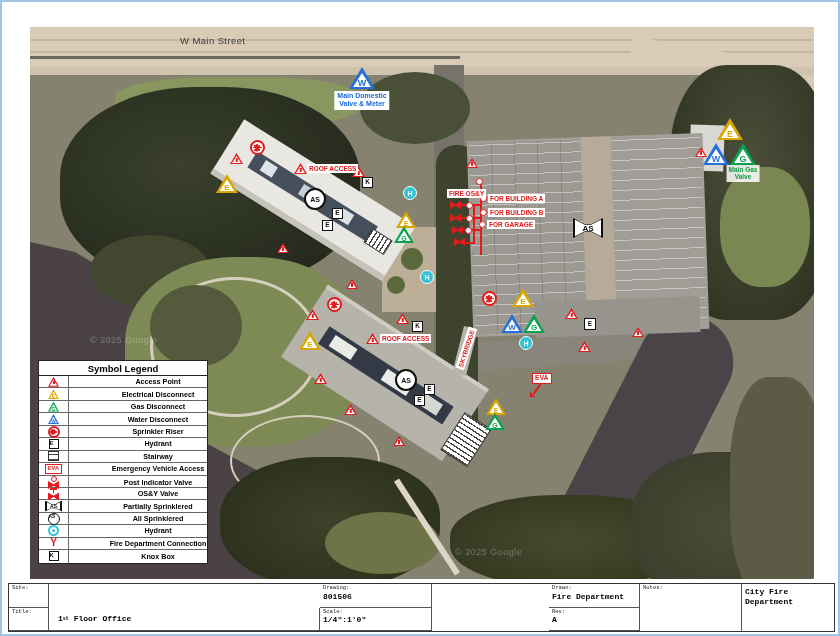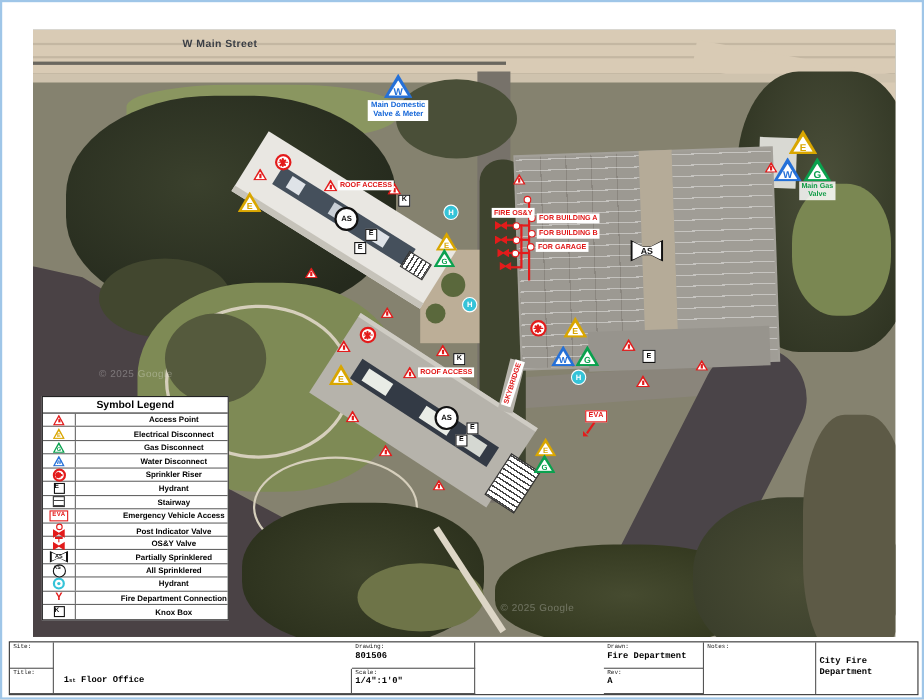--- a/index.html
+++ b/index.html
@@ -33,21 +33,21 @@
   .evabox{position:absolute;background:#fff;border:1.5px solid #e31b1b;color:#e31b1b;font-weight:700;font-size:6.5px;padding:1px 2px;z-index:7;letter-spacing:.3px;line-height:1;}
   .stair{position:absolute;border:1px solid #333;z-index:6;box-sizing:border-box;}
   .sth{background:repeating-linear-gradient(90deg,#444 0 1.3px,#fff 1.3px 4.2px);}
   .stv{background:repeating-linear-gradient(0deg,#444 0 1.3px,#fff 1.3px 4.6px);}
   .bowtie{position:absolute;width:11px;height:8px;background:#e31b1b;clip-path:polygon(0 0,50% 42%,100% 0,100% 100%,50% 58%,0 100%);z-index:6;}
   .pivc{position:absolute;width:7px;height:7px;border:1.6px solid #e31b1b;border-radius:50%;background:#fff;z-index:6;box-sizing:border-box;}
   .rline{position:absolute;background:#e31b1b;z-index:5;}
   .rlab{position:absolute;background:#fff;color:#e01919;font-weight:700;font-size:6.5px;padding:1px 2px;white-space:nowrap;z-index:7;line-height:1.1;}
   .blab{position:absolute;background:#fff;color:#1667d8;font-weight:700;font-size:7px;text-align:center;padding:1px 3px;line-height:1.2;z-index:7;transform:translateX(-50%);white-space:nowrap;}
   .glab{position:absolute;background:rgba(255,255,255,.85);color:#0f9b44;font-weight:700;font-size:6.5px;text-align:center;padding:1px 2px;line-height:1.15;z-index:7;transform:translateX(-50%);white-space:nowrap;}
-  .street{position:absolute;left:136px;top:8px;color:#3a3e45;font-weight:700;font-size:9.5px;letter-spacing:.4px;z-index:4;}
+  .street{position:absolute;left:150px;top:8px;color:#3a3e45;font-weight:400;font-size:9.5px;letter-spacing:.4px;z-index:4;}
   .wm{position:absolute;color:rgba(255,255,255,.28);font-size:9px;z-index:4;letter-spacing:.5px;}
   .evarrowline{position:absolute;width:2px;height:12px;background:#e31b1b;z-index:6;transform:rotate(35deg);}
   .evarrowhead{position:absolute;width:7px;height:7px;background:#e31b1b;z-index:6;clip-path:polygon(0 25%,0 100%,75% 100%);}
   
   .legend{position:absolute;left:8px;top:333px;width:170px;height:204px;background:#fff;border:1.5px solid #222;z-index:9;box-sizing:border-box;}
   .lgtitle{height:14px;border-bottom:1px solid #222;font-weight:700;font-size:9.5px;display:flex;align-items:center;justify-content:center;}
   .lgrow{display:grid;grid-template-columns:30px 1fr;height:12.45px;border-bottom:.8px solid #666;box-sizing:border-box;gap:40px;}
   .lgrow:last-child{border-bottom:none;}
   .lgicon{border-right:.8px solid #666;display:flex;align-items:center;justify-content:center;}
   .lglabel{display:flex;align-items:center;justify-content:center;font-weight:700;font-size:7.2px;white-space:nowrap;}
@@ -490,21 +490,21 @@
         <span class="tval">801506</span>
       </div>
     <div class="tc" style="grid-column:5;grid-row:1;">
         <span class="tlab">Drawn:</span>
         <span class="tval">Fire Department</span>
       </div>
     <div class="tc norb" style="grid-column:6;grid-row:1 / span 2;">
         <span class="tlab">Notes:</span>
       </div>
     <div class="tc norb norr" style="grid-column:7;grid-row:1 / span 2;">
-        <span class="tval" style="padding-top:12px;">City Fire Department</span>
+        <span class="tval" style="padding-top:2px;">City Fire Department</span>
       </div>
     <div class="tc" style="grid-column:1;grid-row:2;">
         <span class="tlab">Title:</span>
       </div>
     <div class="tc" style="grid-column:2;grid-row:2;">
         <span class="tval-mid">
           <span>1</span>
           <sup>st</sup>
           <span style="white-space:pre;"> Floor Office</span>
         </span>

